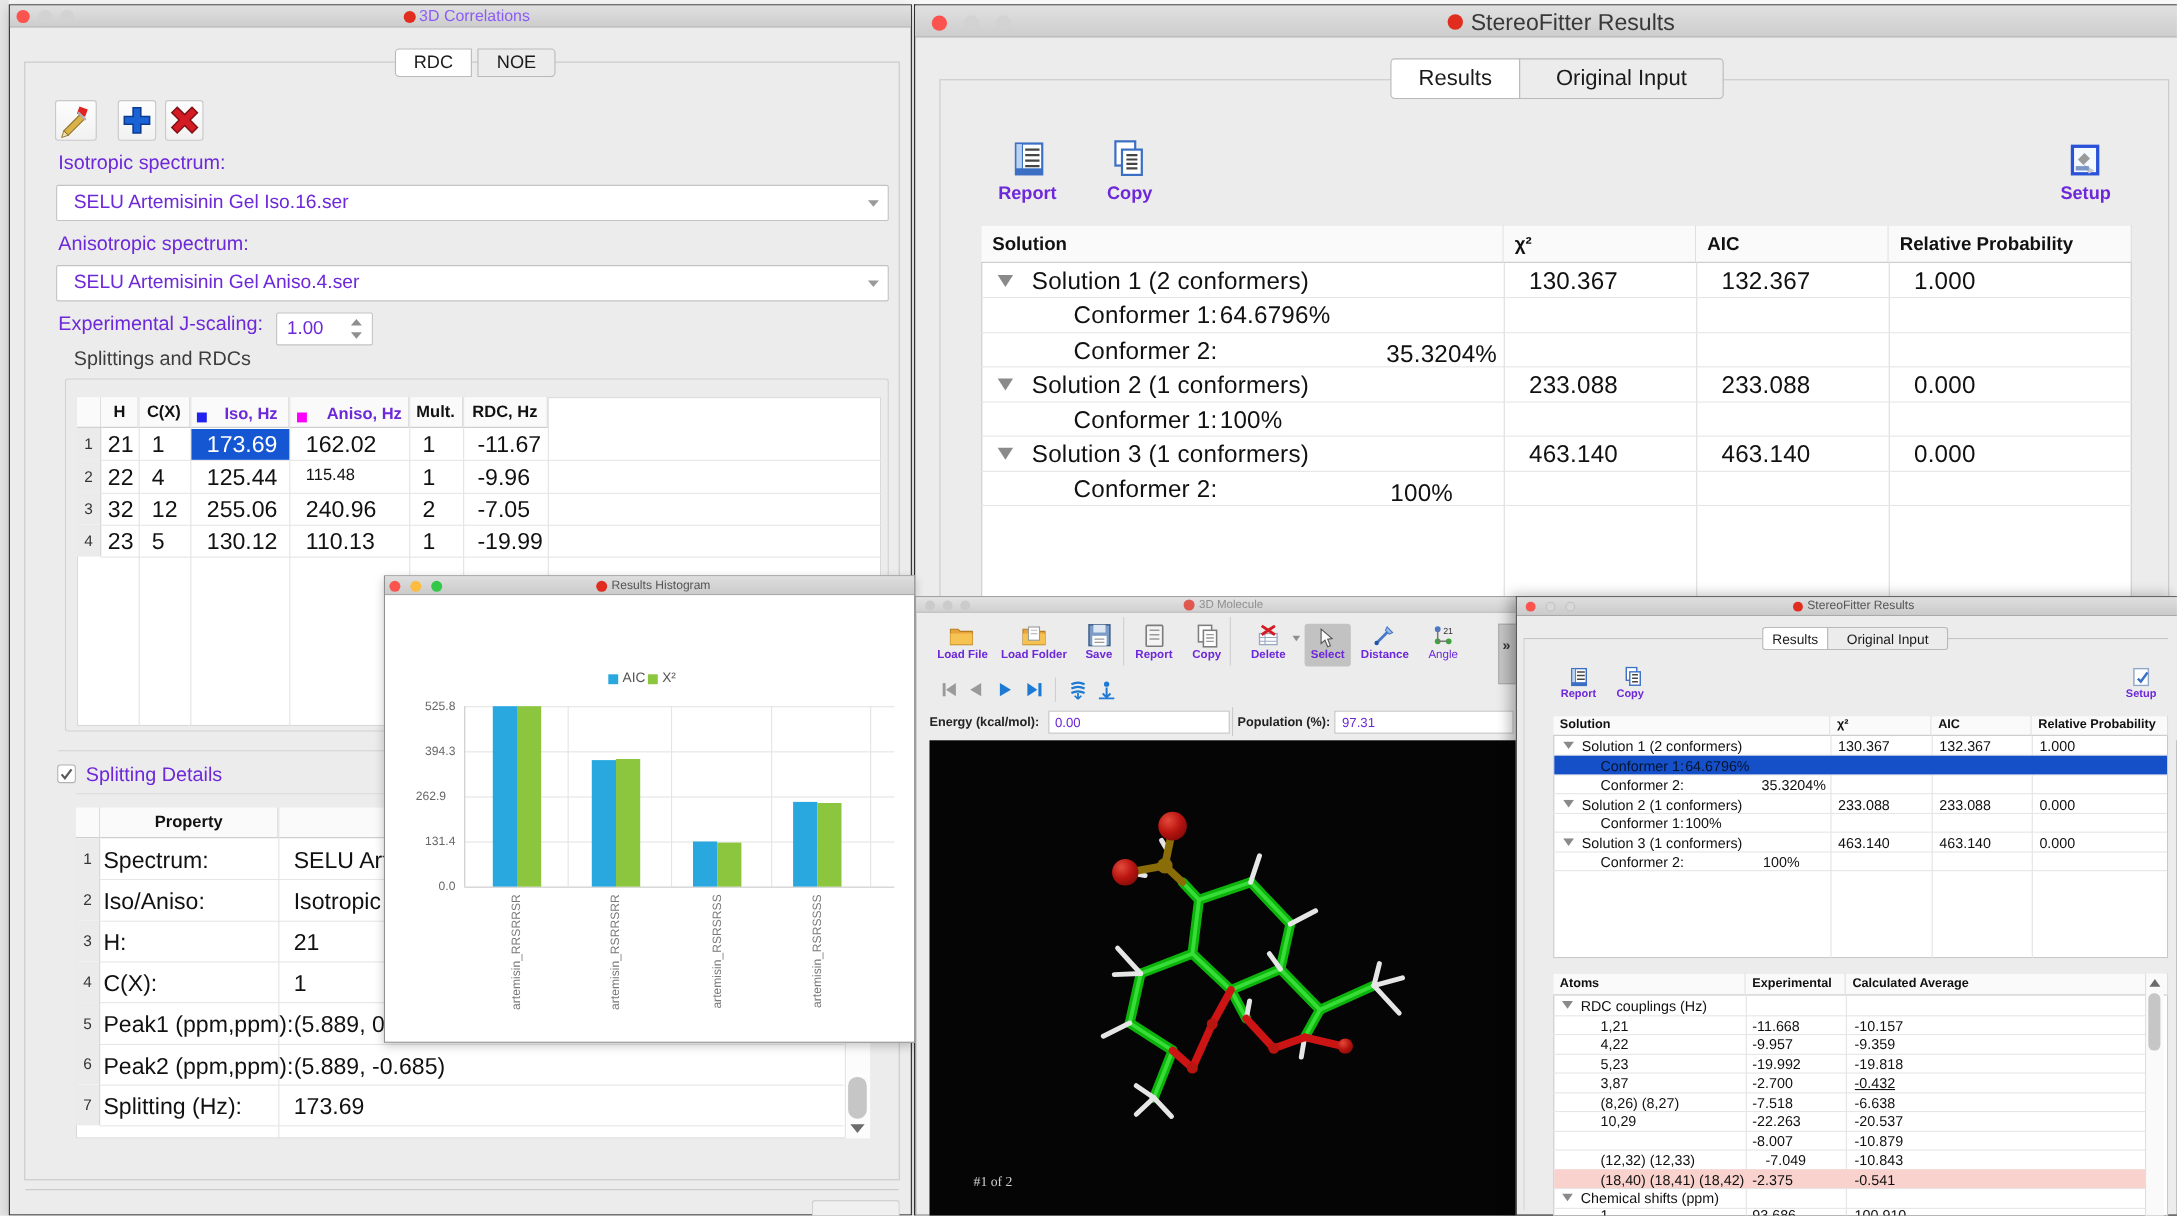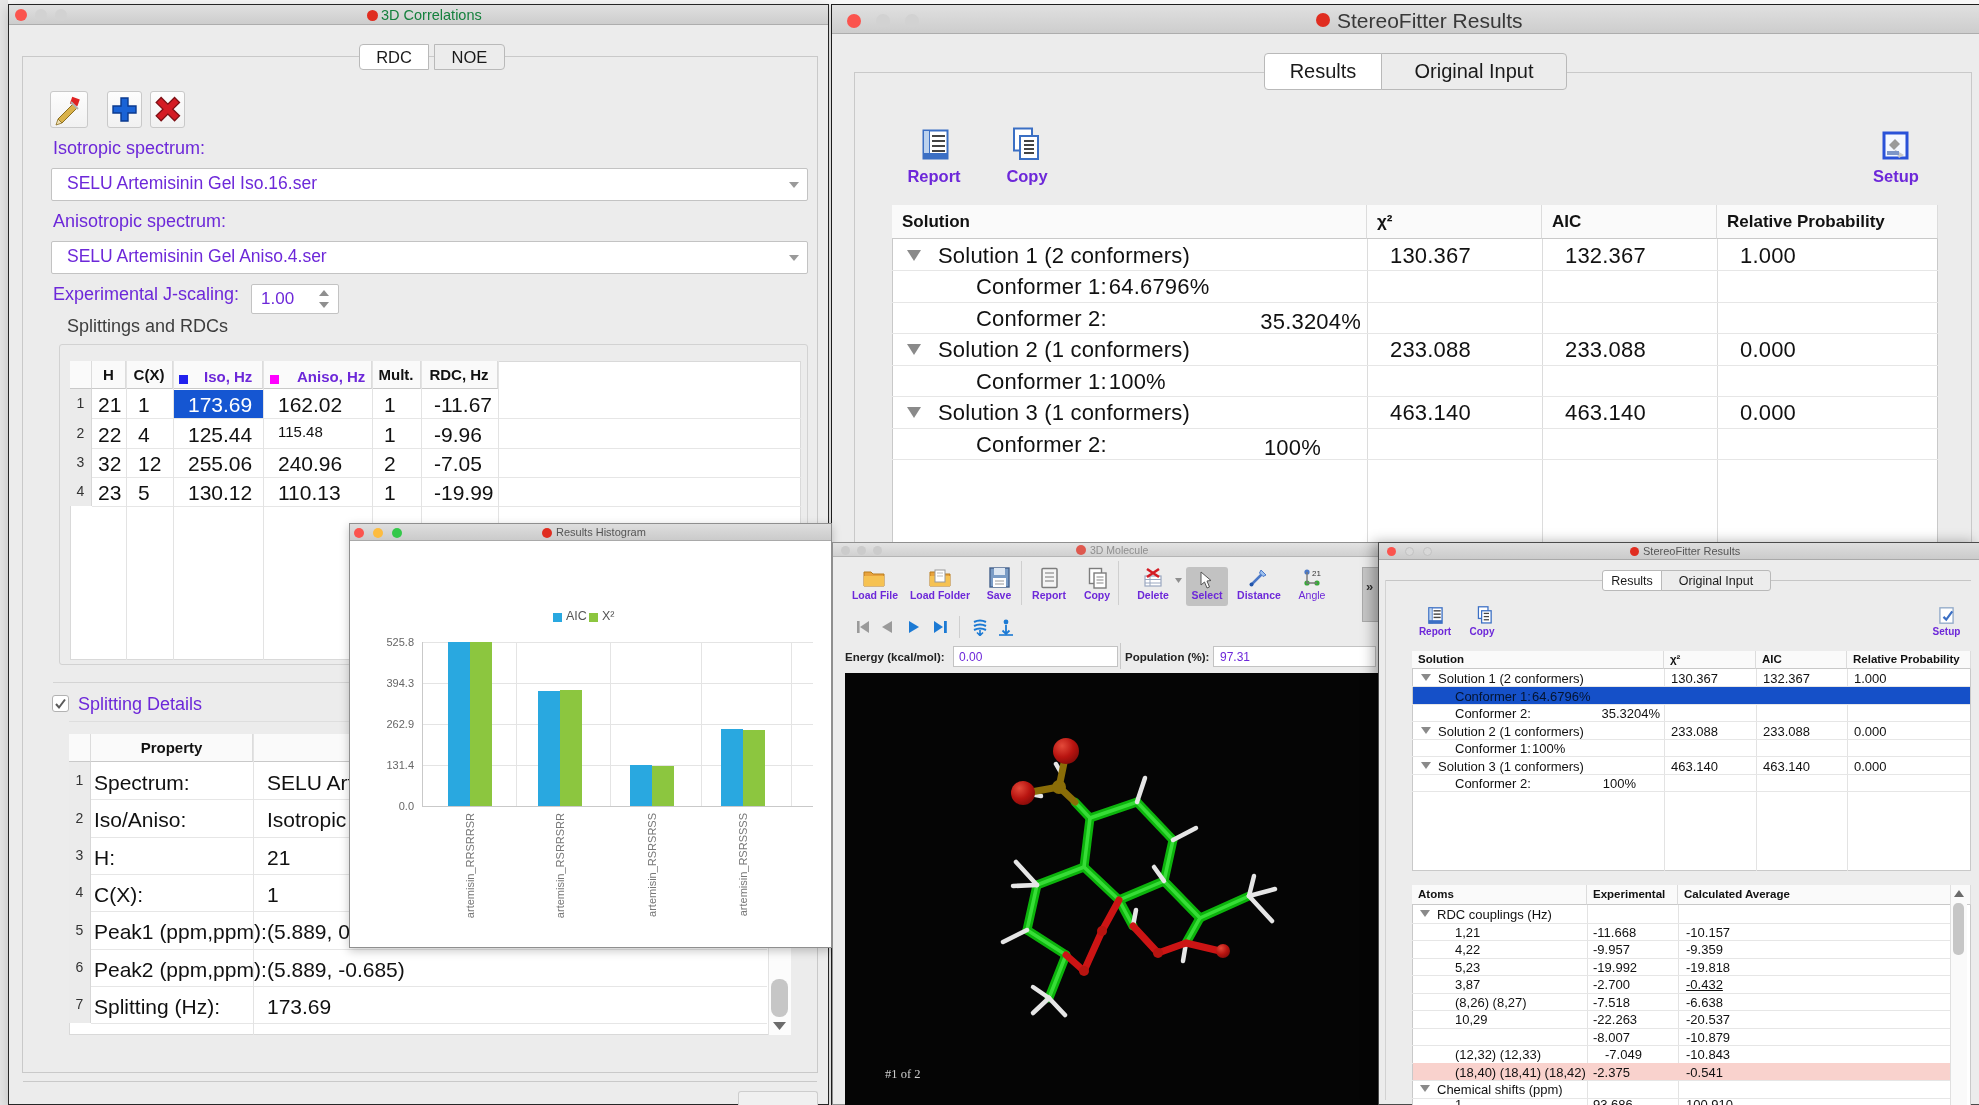--- a/index.html
+++ b/index.html
@@ -32,21 +32,21 @@
 <body>
 <div class="abs" style="left:0;top:0;width:1979px;height:4px;background:#f7f7f7;"></div>
 <div class="abs" style="left:0;top:0;width:8px;height:1105px;background:#e6e6e6;"></div>
 
 <div class="win" id="w1" style="left:8px; top:4px; width:821px; height:1101px; border:1px solid #262626; box-shadow:0 4px 12px rgba(0,0,0,0.18);">
   <div class="tbar" style="height:20px;"></div>
   <div class="lt" style="left:6px; top:4px; width:12px; height:12px; background:#fb544e;"></div>
   <div class="lt" style="left:26px; top:4px; width:12px; height:12px; background:#d2d2d2;"></div>
   <div class="lt" style="left:46px; top:4px; width:12px; height:12px; background:#d2d2d2;"></div>
   <div class="ticon" style="left:358px; top:5px; width:11px; height:11px;"></div>
-  <div class="lbl" style="left:372px; top:2px; font-size:14.5px; color:#15803d;">3D Correlations</div>
+  <div class="lbl" style="left:372px; top:2px; font-size:14.5px; color:#8b5cf6;">3D Correlations</div>
 
   <div class="panel" style="left:13px; top:51px; width:796px; height:1017px;"></div>
 
   <div class="tab on" style="left:350px; top:39px; width:70px; height:26px; font-size:16.5px; line-height:25px; border-radius:4px 0 0 4px; z-index:3;">RDC</div>
   <div class="tab" style="left:425px; top:39px; width:71px; height:26px; font-size:16.5px; line-height:25px; border-radius:0 4px 4px 0; z-index:3;">NOE</div>
 
   <div class="abs" style="left:41px; top:86px; width:38px; height:37px; background:linear-gradient(#fdfdfd,#f1f1f1); border:1px solid #c9c9c9; border-radius:3px;">
     <svg width="36" height="35" viewBox="0 0 36 35">
       <rect x="20" y="6" width="8" height="7" fill="#e02222" transform="rotate(20 24 9)"></rect>
       <path d="M7 27 L22 12 L26 16 L11 31 Z" fill="#d9b24a" stroke="#8a6d1f" stroke-width="1"></path>
@@ -283,21 +283,21 @@
   <div class="ticon" style="left:192px; top:4px; width:10px; height:10px;"></div>
   <div class="lbl" style="left:206px; top:2px; font-size:11px; color:#555;">Results Histogram</div>
 
   <div class="abs" style="left:203px; top:89px; width:9px; height:9px; background:#29a8e0;"></div>
   <div class="lbl" style="left:216px; top:85px; font-size:12.5px; color:#555;">AIC</div>
   <div class="abs" style="left:239px; top:89px; width:9px; height:9px; background:#8cc63f;"></div>
   <div class="lbl" style="left:252px; top:85px; font-size:12.5px; color:#555;">X²</div>
 
   <div class="lbl" style="left:28px; top:112px; width:36px; text-align:right; font-size:11px; color:#666;">525.8</div>
   <div class="lbl" style="left:28px; top:153px; width:36px; text-align:right; font-size:11px; color:#666;">394.3</div>
-  <div class="lbl" style="left:28px; top:194px; width:36px; text-align:right; font-size:11px; color:#666;">262.9</div>
+  <div class="lbl" style="left:28px; top:194px; width:36px; font-size:11px; color:#666;">262.9</div>
   <div class="lbl" style="left:28px; top:235px; width:36px; text-align:right; font-size:11px; color:#666;">131.4</div>
   <div class="lbl" style="left:28px; top:276px; width:36px; text-align:right; font-size:11px; color:#666;">0.0</div>
 
   <div class="rowline" style="left:72px; top:118px; width:391px; background:#e4e4e4;"></div>
   <div class="rowline" style="left:72px; top:159px; width:391px; background:#e4e4e4;"></div>
   <div class="rowline" style="left:72px; top:200px; width:391px; background:#e4e4e4;"></div>
   <div class="rowline" style="left:72px; top:241px; width:391px; background:#e4e4e4;"></div>
   <div class="rowline" style="left:72px; top:282px; width:391px; background:#c9c9c9;"></div>
   <div class="colline" style="left:72px; top:118px; height:164px; background:#c9c9c9;"></div>
   <div class="colline" style="left:166px; top:118px; height:164px; background:#e4e4e4;"></div>

